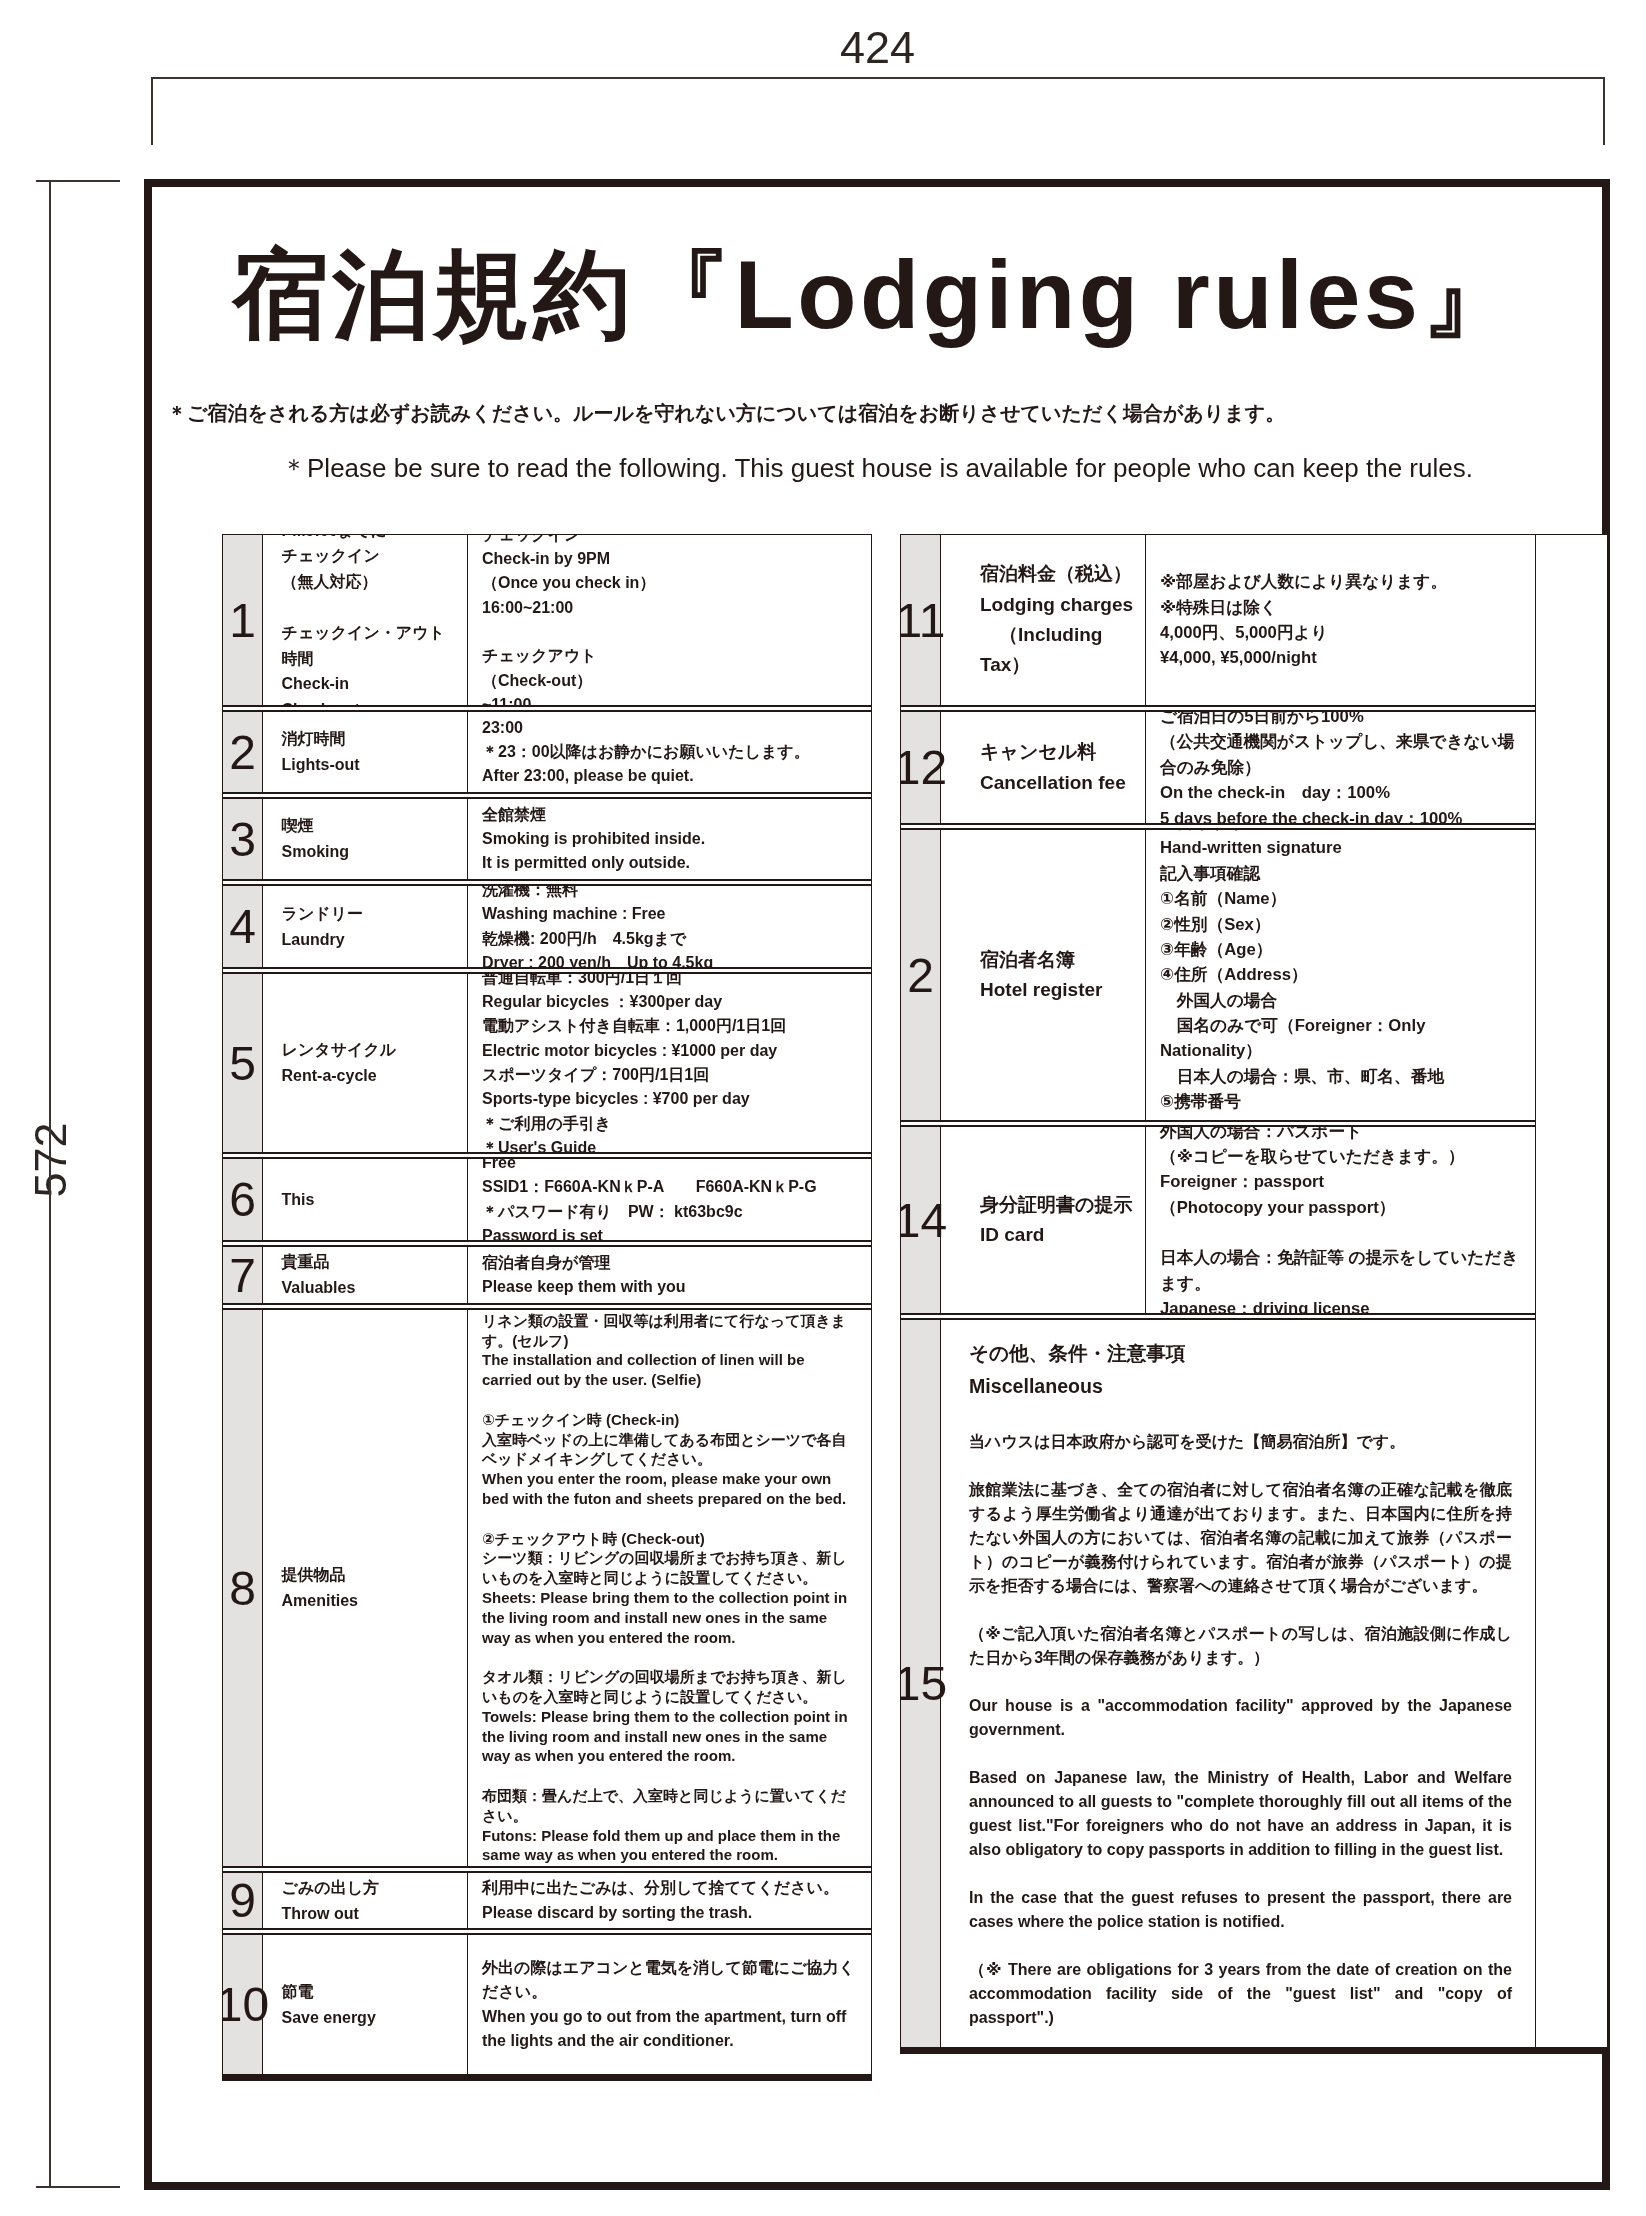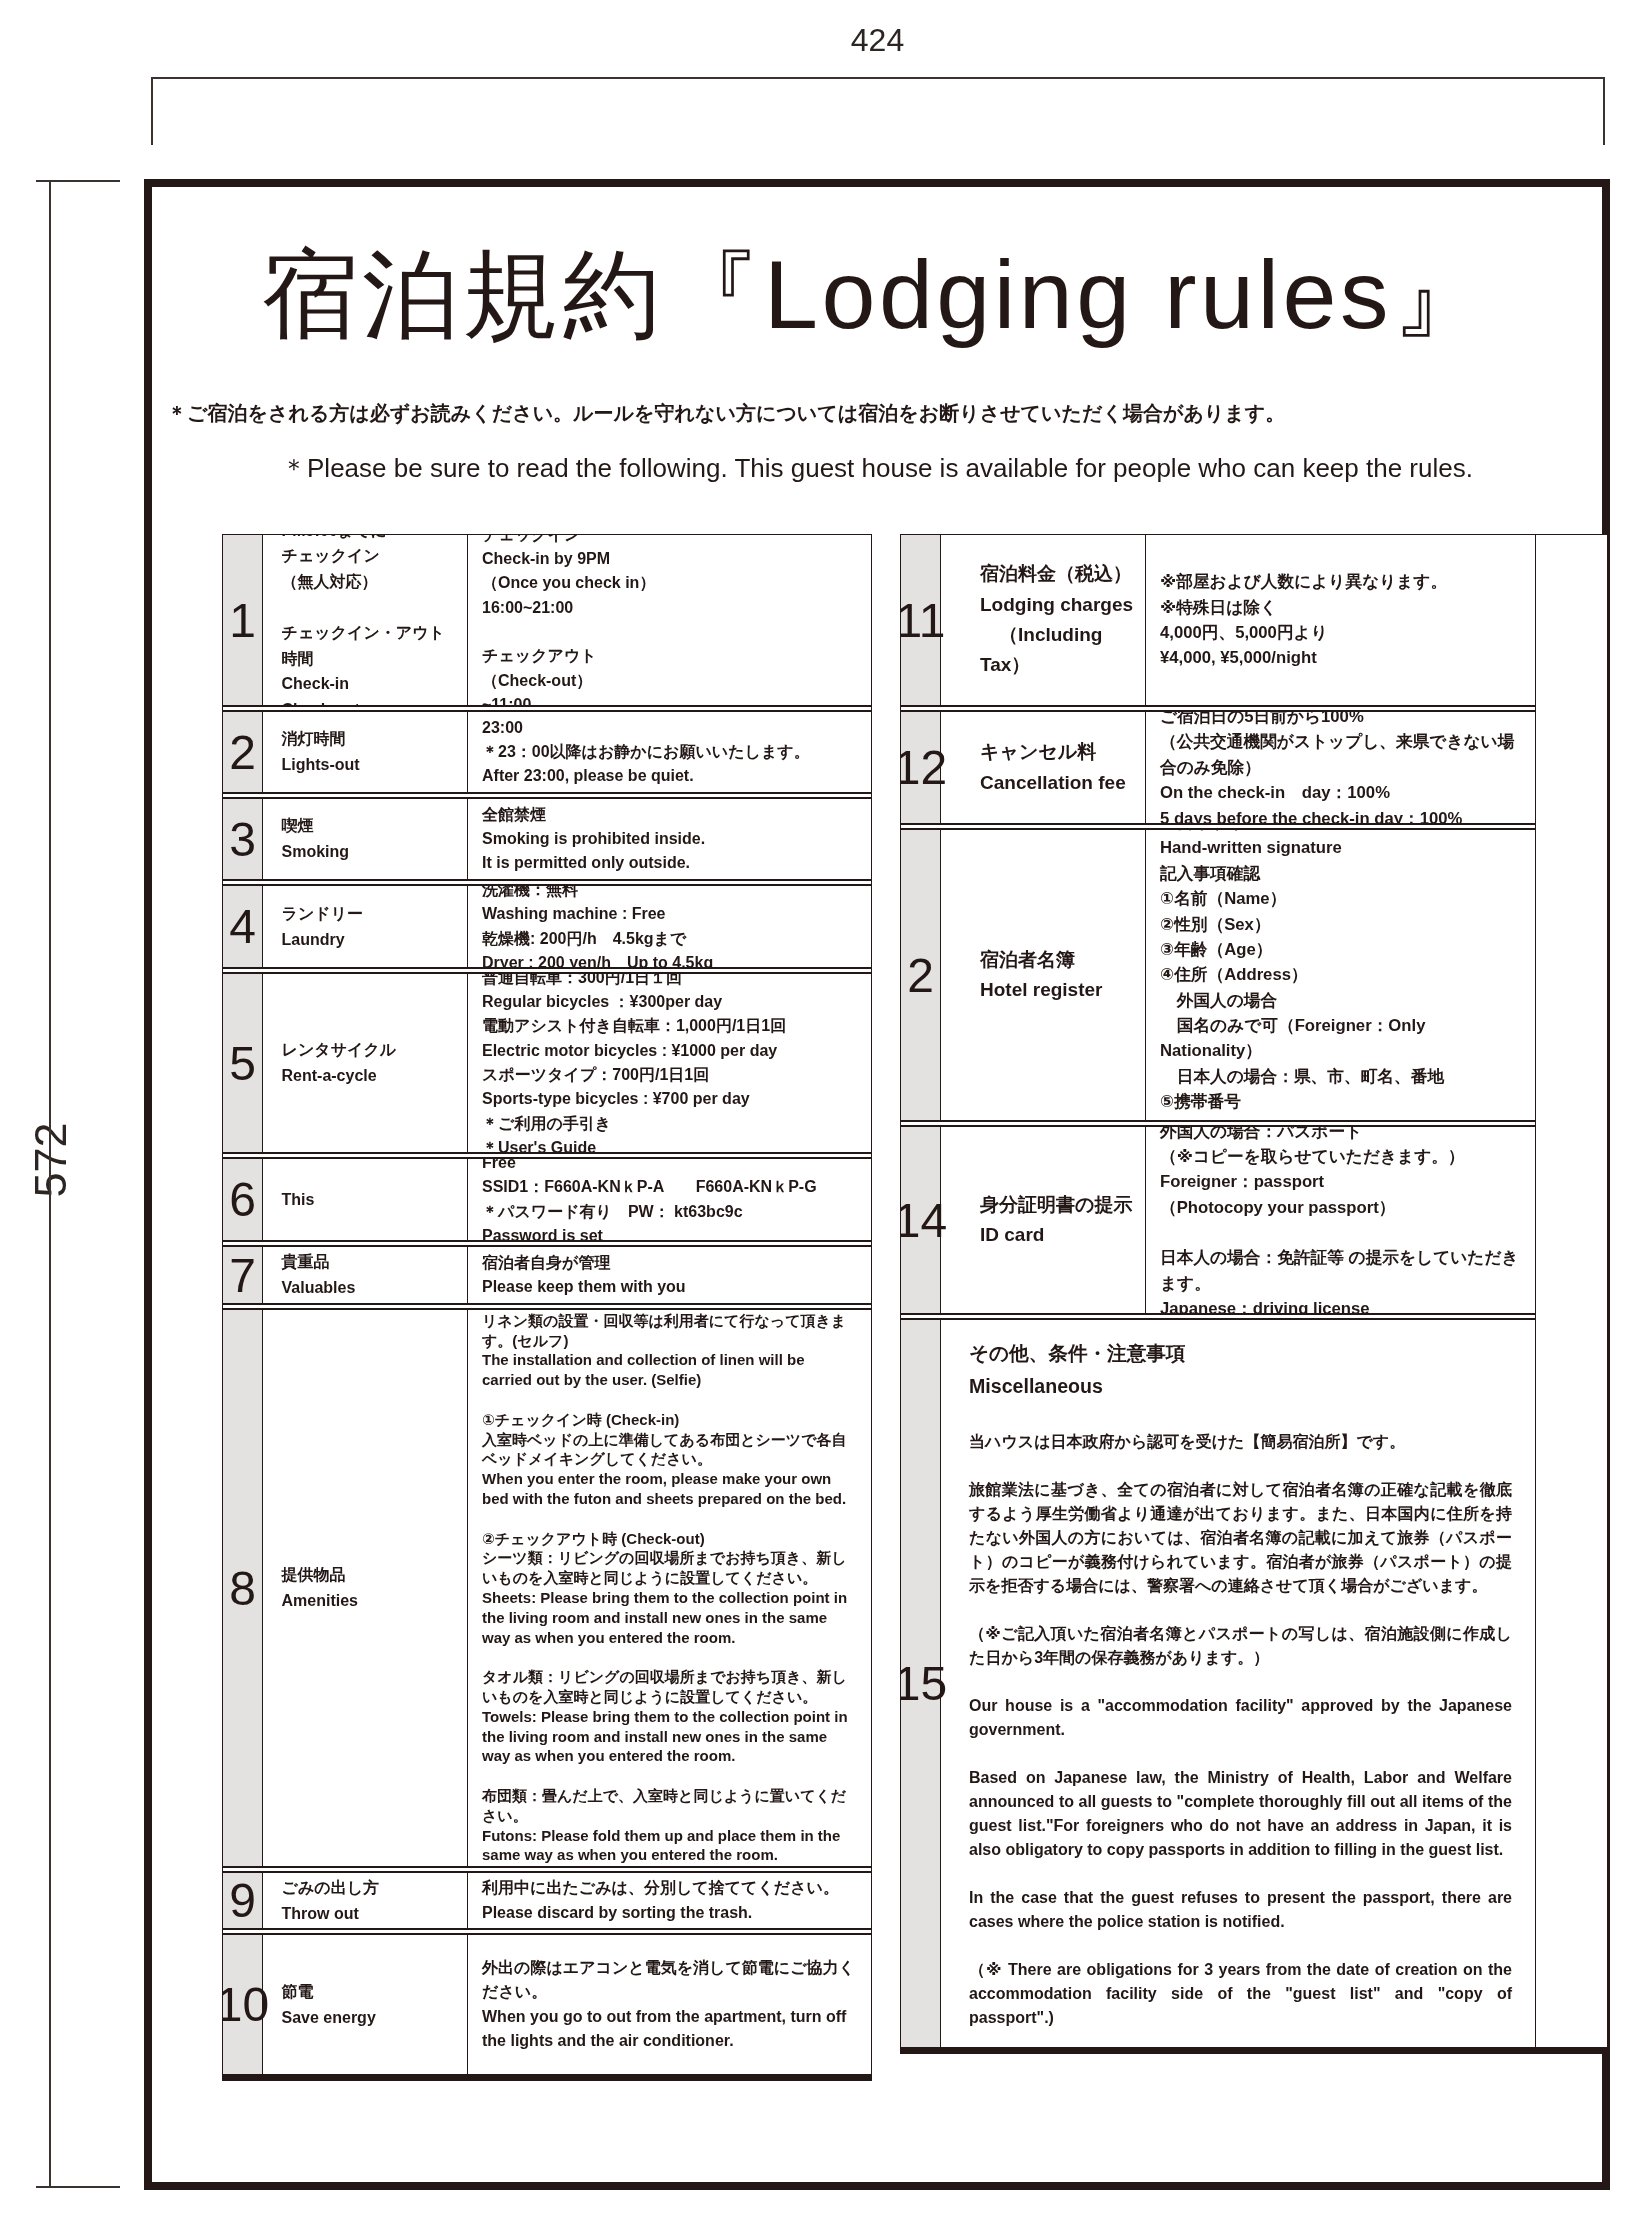--- a/index.html
+++ b/index.html
@@ -11,42 +11,42 @@
     width:1646px;height:2216px;background:#ffffff;
     font-family:"Liberation Sans","DejaVu Sans",sans-serif;
     color:var(--ink);
   }
   *{box-sizing:border-box;}
   #page{position:relative;width:1646px;height:2216px;background:#fff;overflow:hidden;}
 
   
   .dim-top-label{
     position:absolute;left:151px;top:22px;width:1453px;
-    text-align:center;font-size:32px;font-weight:400;color:#2c2522;
+    text-align:center;font-size:45px;font-weight:400;color:#2c2522;
   }
   .dim-side-label{
     position:absolute;left:-36px;top:1134px;width:173px;height:52px;
     text-align:center;font-size:45px;font-weight:400;color:#2c2522;
     transform:rotate(-90deg);
   }
   .dim-line-h{position:absolute;left:151px;top:77px;width:1453px;height:1.7px;background:#3a3330;}
   .dim-tick-v1{position:absolute;left:151px;top:77px;width:1.7px;height:68px;background:#3a3330;}
   .dim-tick-v2{position:absolute;left:1603px;top:77px;width:1.7px;height:68px;background:#3a3330;}
   .dim-line-v{position:absolute;left:49px;top:180px;width:1.7px;height:2007px;background:#3a3330;}
   .dim-tick-h1{position:absolute;left:36px;top:180px;width:84px;height:1.7px;background:#3a3330;}
   .dim-tick-h2{position:absolute;left:36px;top:2186px;width:84px;height:1.7px;background:#3a3330;}
 
   
   .sign{
     position:absolute;left:144px;top:179px;width:1466px;height:2011px;
     border:8px solid var(--ink);background:#fff;
   }
   .title{
     position:absolute;left:144px;top:231px;width:1466px;
-    text-align:center;font-size:97px;font-weight:400;letter-spacing:3.5px;
+    text-align:center;font-size:97px;font-weight:700;letter-spacing:3.5px;
     white-space:nowrap;
   }
   .sub-jp{
     position:absolute;left:167px;top:400px;width:1420px;
     text-align:left;font-size:20px;font-weight:700;white-space:nowrap;
   }
   .sub-en{
     position:absolute;left:167px;top:451px;width:1420px;
     text-align:center;font-size:26px;font-weight:500;white-space:nowrap;
   }

